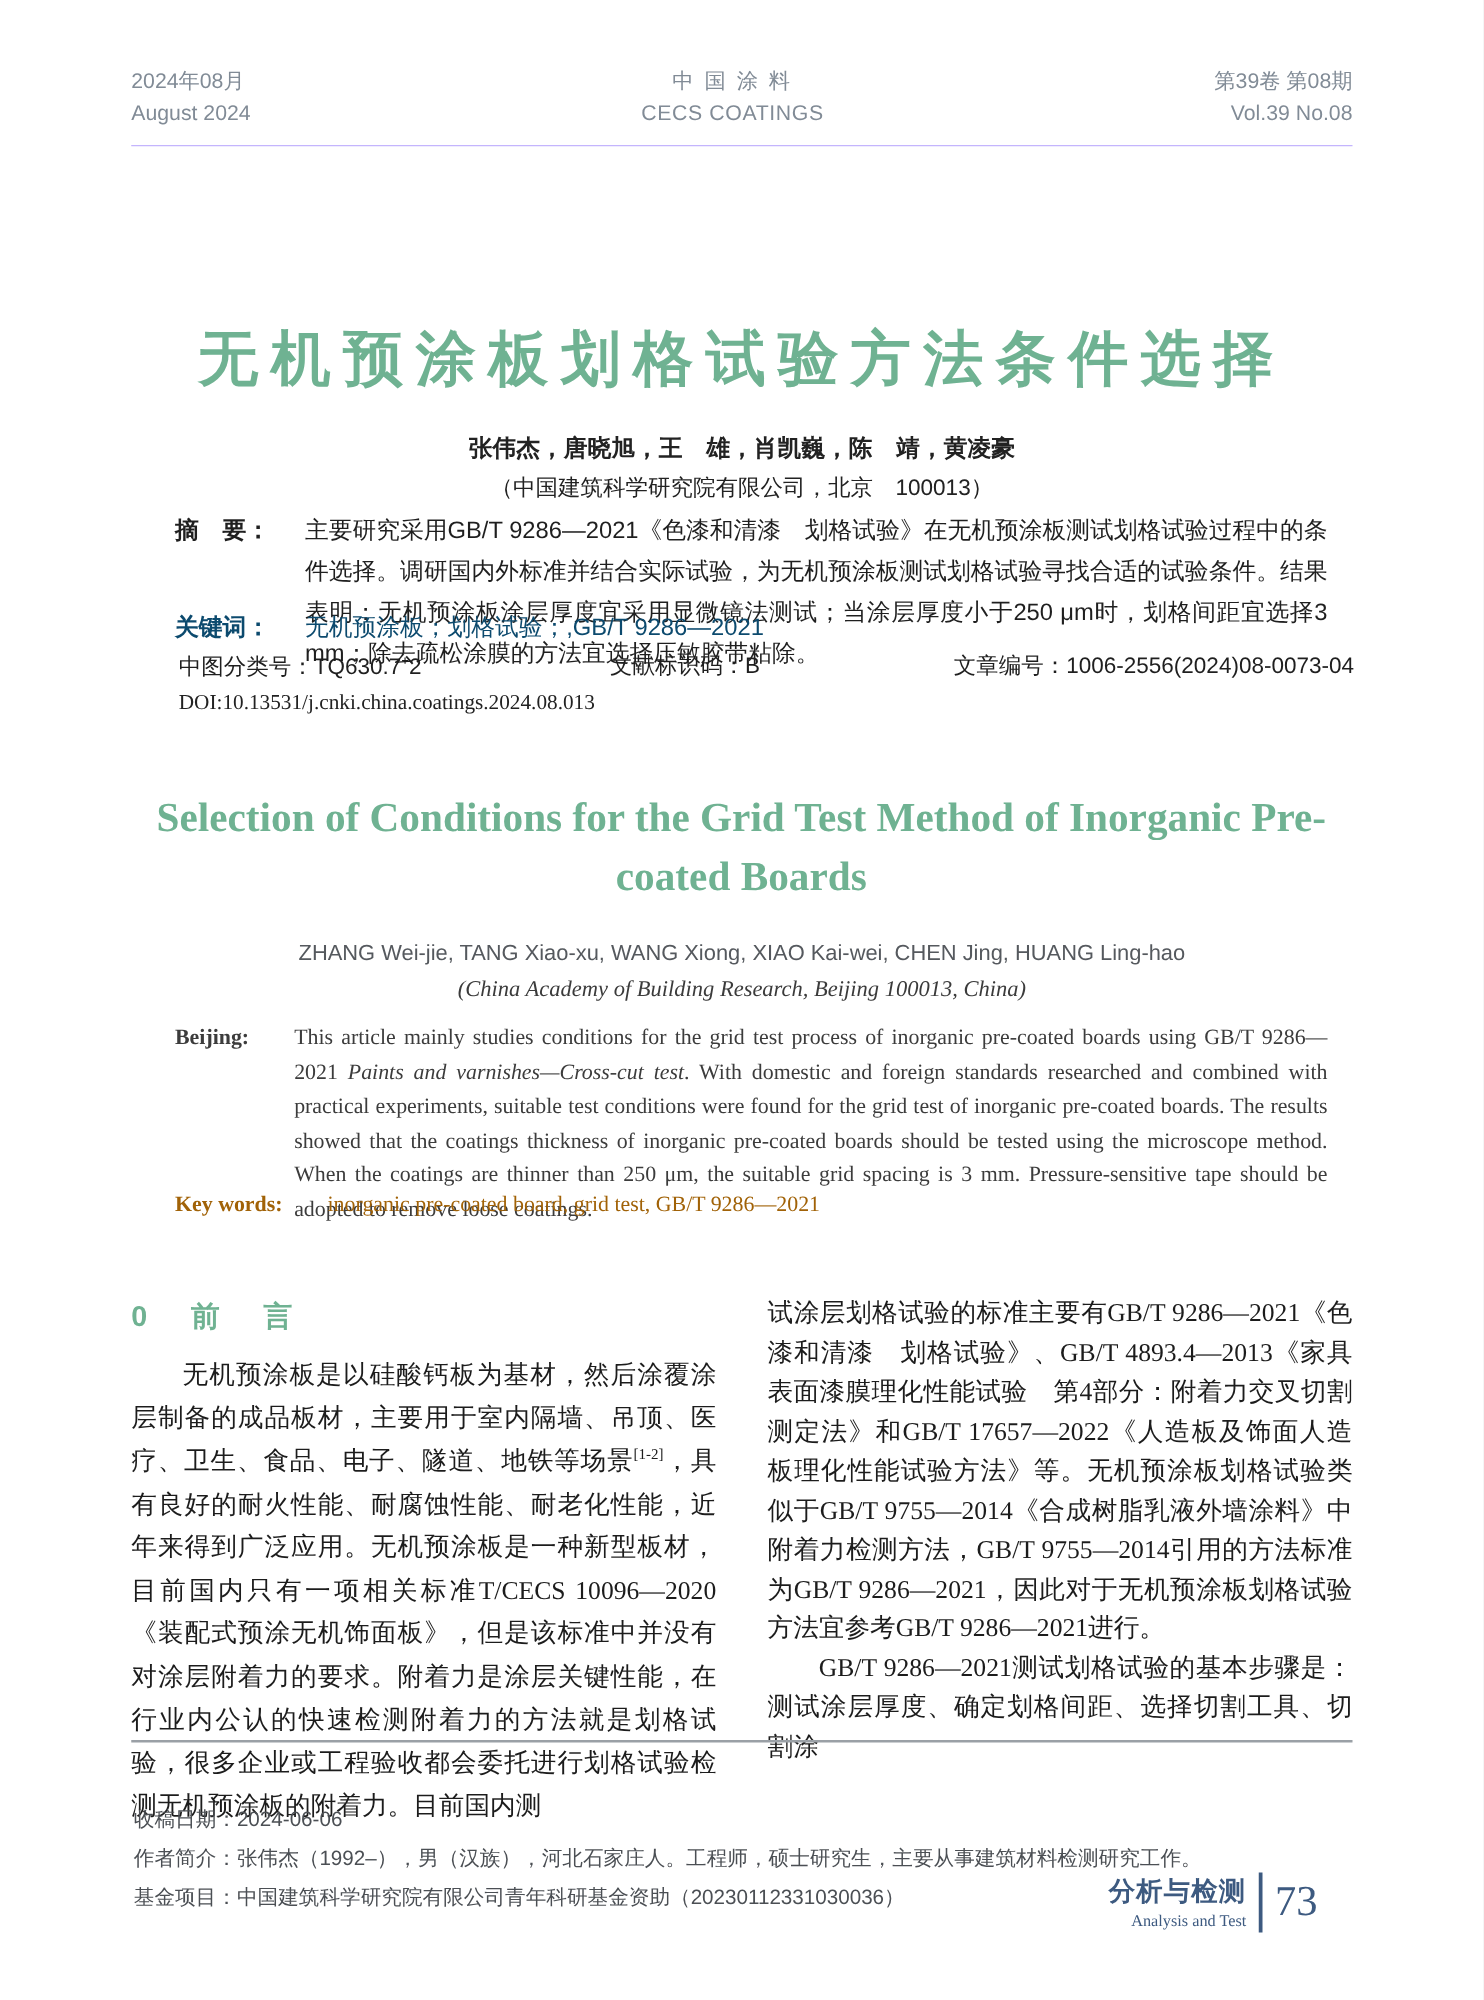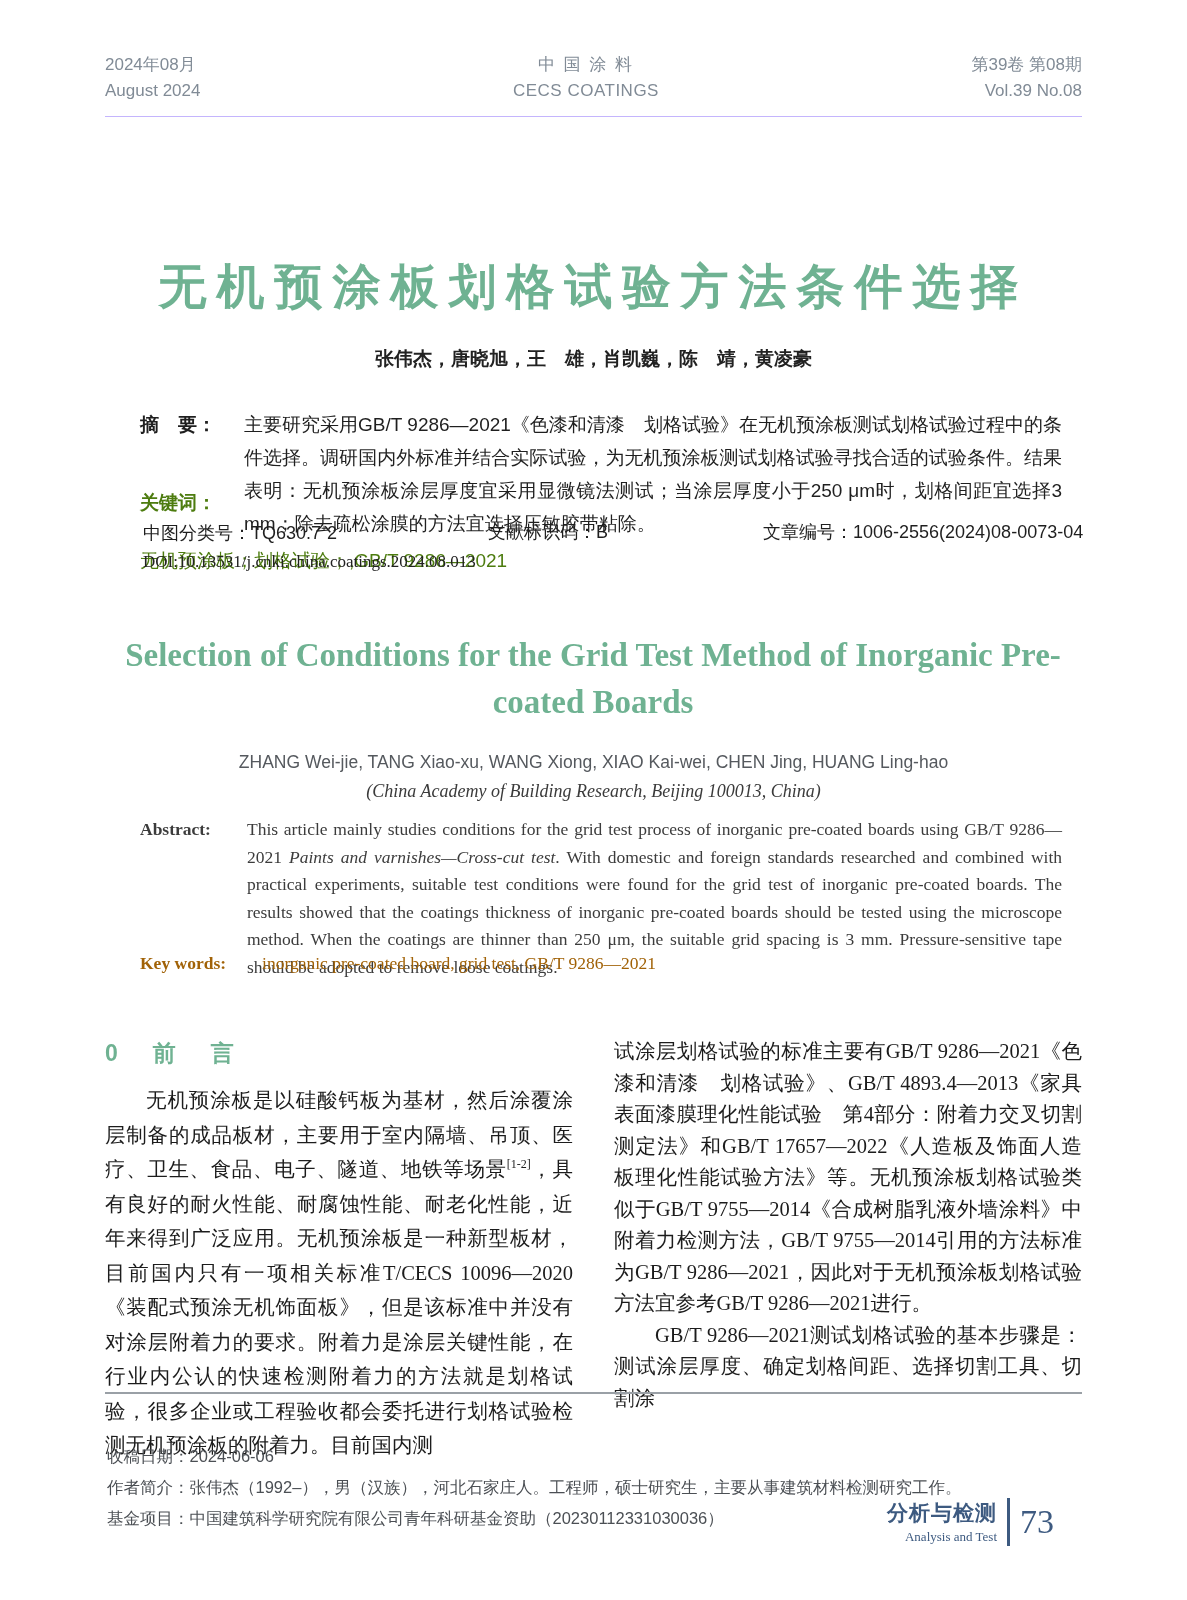--- a/index.html
+++ b/index.html
@@ -41,21 +41,21 @@
   
   .hang-block{display:flex;align-items:flex-start;gap:28px;}
   .hang-label{flex:0 0 auto;font-weight:bold;white-space:nowrap;}
   .abstract-cn{
     position:absolute;top:408px;left:140px;width:922px;
     font-size:19px;line-height:33px;color:#1f1f1f;
   }
   .abstract-cn .hang-text{text-align:justify;}
   .keywords-cn{
     position:absolute;top:488px;left:140px;width:922px;
-    font-size:19px;line-height:30px;color:#4d7c0f;flex-direction:column;
+    font-size:19px;line-height:30px;color:#0c4a6e;
   }
   
   .meta-row{
     position:absolute;top:520px;left:143px;width:945px;
     display:grid;grid-template-columns:345px 275px auto;
     font-size:18px;color:#1f1f1f;
   }
   .doi-line{
     position:absolute;top:552px;left:143px;
     font-family:"Liberation Serif",serif;font-size:17px;color:#222;
@@ -140,20 +140,21 @@
       <div class="en">CECS COATINGS</div>
     </div>
     <div class="jh-cell jh-right">
       <div>第39卷 第08期</div>
       <div class="en">Vol.39  No.08</div>
     </div>
   </div>
 
   <div class="title-cn">无机预涂板划格试验方法条件选择</div>
   <div class="authors-cn">张伟杰，唐晓旭，王　雄，肖凯巍，陈　靖，黄凌豪</div>
+  <div class="affil-cn">（中国建筑科学研究院有限公司，北京　100013）</div>
 
   <div class="abstract-cn hang-block">
     <span class="hang-label">摘　要：</span>
     <span class="hang-text">主要研究采用GB/T 9286—2021《色漆和清漆　划格试验》在无机预涂板测试划格试验过程中的条件选择。调研国内外标准并结合实际试验，为无机预涂板测试划格试验寻找合适的试验条件。结果表明：无机预涂板涂层厚度宜采用显微镜法测试；当涂层厚度小于250 μm时，划格间距宜选择3 mm；除去疏松涂膜的方法宜选择压敏胶带粘除。</span>
   </div>
 
   <div class="keywords-cn hang-block">
     <span class="hang-label">关键词：</span>
     <span class="hang-text">无机预涂板；划格试验；,GB/T 9286—2021</span>
   </div>
@@ -163,21 +164,21 @@
     <span>文献标识码：B</span>
     <span>文章编号：1006-2556(2024)08-0073-04</span>
   </div>
   <div class="doi-line">DOI:10.13531/j.cnki.china.coatings.2024.08.013</div>
 
   <div class="title-en">Selection of Conditions for the Grid Test Method of Inorganic Pre-coated Boards</div>
   <div class="authors-en">ZHANG Wei-jie, TANG Xiao-xu, WANG Xiong, XIAO Kai-wei, CHEN Jing, HUANG Ling-hao</div>
   <div class="affil-en">(China Academy of Building Research, Beijing 100013, China)</div>
 
   <div class="abstract-en hang-block">
-    <span class="hang-label">Abstract:</span>
+    <span class="hang-label">Beijing:</span>
     <span class="hang-text"><span>This article mainly studies conditions for the grid test process of inorganic pre-coated boards using GB/T 9286—2021 </span><i>Paints and varnishes—Cross-cut test</i><span>. With domestic and foreign standards researched and combined with practical experiments, suitable test conditions were found for the grid test of inorganic pre-coated boards. The results showed that the coatings thickness of inorganic pre-coated boards should be tested using the microscope method. When the coatings are thinner than 250 μm, the suitable grid spacing is 3 mm. Pressure-sensitive tape should be adopted to remove loose coatings.</span></span>
   </div>
 
   <div class="keywords-en hang-block">
     <span class="hang-label">Key words:</span>
     <span class="hang-text">inorganic pre-coated board, grid test, GB/T 9286—2021</span>
   </div>
 
   <div class="columns">
     <div class="col col-left">

